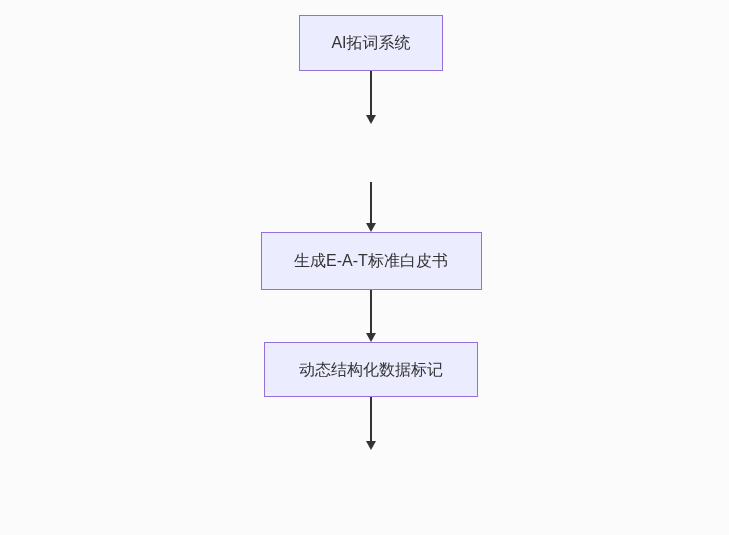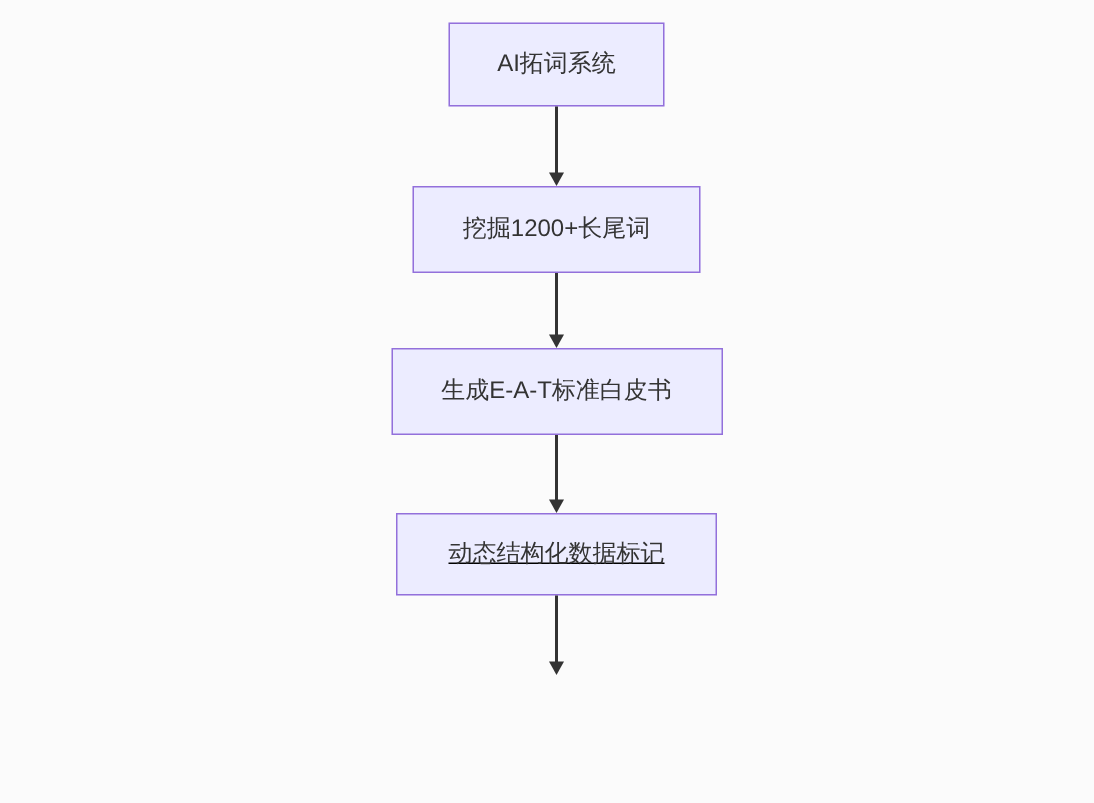--- a/index.html
+++ b/index.html
@@ -72,39 +72,36 @@
 
   <div class="node" style="left: 299px; top: 15px; width: 144px; height: 56px;">
     <span class="node-label">AI拓词系统</span>
   </div>
 
   <div class="edge" style="left: 365px; top: 71px; height: 53px;">
     <div class="edge-line"></div>
     <div class="edge-head"></div>
   </div>
 
-  <div class="node" style="left: 275px; top: 124px; width: 192px; height: 58px;">
-    <span class="node-label">挖掘1200+长尾词</span>
-  </div>
 
   <div class="edge" style="left: 365px; top: 182px; height: 50px;">
     <div class="edge-line"></div>
     <div class="edge-head"></div>
   </div>
 
   <div class="node" style="left: 260.5px; top: 232px; width: 221px; height: 58px;">
     <span class="node-label">生成E-A-T标准白皮书</span>
   </div>
 
   <div class="edge" style="left: 365px; top: 290px; height: 52px;">
     <div class="edge-line"></div>
     <div class="edge-head"></div>
   </div>
 
-  <div class="node" style="left: 264px; top: 342px; width: 214px; height: 55px; text-decoration: underline;">
+  <div class="node" style="left: 264px; top: 342px; width: 214px; height: 55px;">
     <span class="node-label">动态结构化数据标记</span>
   </div>
 
   <div class="edge" style="left: 365px; top: 397px; height: 53px;">
     <div class="edge-line"></div>
     <div class="edge-head"></div>
   </div>
 
 
 </div>

